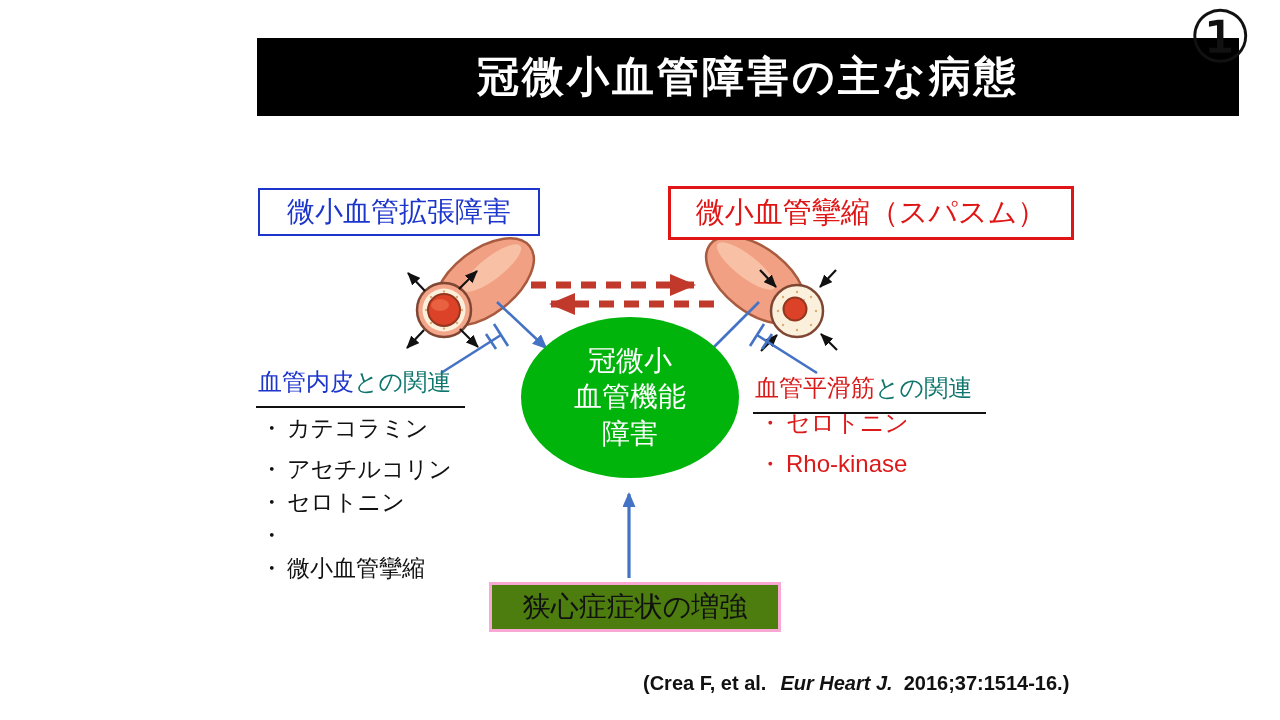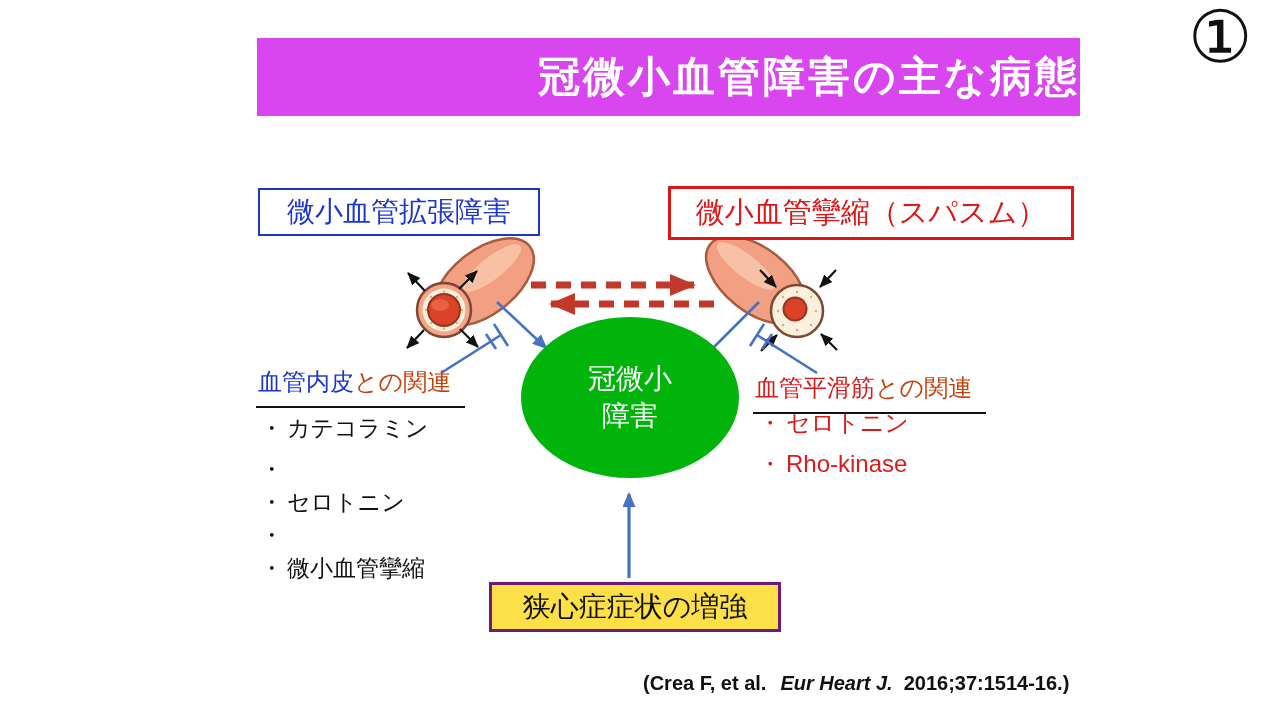--- a/index.html
+++ b/index.html
@@ -3,22 +3,22 @@
 <meta charset="utf-8">
 <style>
   html,body{margin:0;padding:0;background:#fff;}
   .canvas{
     position:relative;width:1280px;height:720px;background:#ffffff;overflow:hidden;
     font-family:"Liberation Sans","DejaVu Sans",sans-serif;color:#111;
   }
   .gfx{position:absolute;left:0;top:0;width:1280px;height:720px;z-index:1;}
 
   .banner{
-    position:absolute;left:257px;top:38px;width:823px;height:78px;background:#d946ef;
-    display:flex;align-items:center;justify-content:flex-end;z-index:2;
+    position:absolute;left:257px;top:38px;width:982px;height:78px;background:#000000;
+    display:flex;align-items:center;justify-content:center;z-index:2;
   }
   .banner span{color:#ffffff;font-size:42px;font-weight:bold;letter-spacing:3px;}
 
   .badge{position:absolute;left:1188px;top:0px;font-size:72px;line-height:1.05;color:#111;z-index:2;}
 
   .label-box{position:absolute;display:flex;align-items:center;justify-content:center;z-index:2;background:#fff;}
   .blue-box{left:258px;top:188px;width:278px;height:44px;border:2px solid #1C35CB;color:#1C35CB;font-size:28px;}
   .red-box{left:668px;top:186px;width:400px;height:48px;border:3px solid #E01616;color:#E01616;font-size:29px;}
 
   .center-ellipse{
@@ -26,34 +26,34 @@
     background:#00B40C;display:flex;flex-direction:column;align-items:center;justify-content:center;
     z-index:2;text-align:center;
   }
   .center-ellipse span{color:#ffffff;font-size:28px;font-weight:normal;line-height:1.3;}
 
   .heading{position:absolute;font-size:24px;border-bottom:2px solid #111;padding:0 14px 8px 2px;z-index:2;white-space:nowrap;}
   .left-heading{left:256px;top:366px;}
   .right-heading{left:753px;top:372px;}
   .heading .term-blue{color:#1C35CB;}
   .heading .term-red{color:#D91A1A;}
-  .heading .rest{color:#c2410c;}
+  .heading .rest{color:#0f766e;}
 
   ul.factor-list{position:absolute;list-style:none;margin:0;padding:0;z-index:2;}
   ul.factor-list li{display:flex;align-items:center;white-space:nowrap;}
   .left-list{left:260px;top:412px;font-size:23px;color:#111;}
   .left-list li{height:33px;}
   .left-list li:first-child{margin-bottom:8px;}
   .right-list{left:758px;top:402px;font-size:24px;color:#DD1A1A;}
   .right-list li{height:41px;}
   .bullet{margin-right:4px;}
 
   .symptom-box{
-    position:absolute;left:489px;top:582px;width:286px;height:44px;border:3px solid #701a75;
-    display:flex;align-items:center;justify-content:center;font-size:28px;color:#111;z-index:2;background:#fde047;
+    position:absolute;left:489px;top:582px;width:286px;height:44px;border:3px solid #f9a8d4;
+    display:flex;align-items:center;justify-content:center;font-size:28px;color:#111;z-index:2;background:#4d7c0f;
   }
 
   .citation{position:absolute;left:643px;top:672px;font-size:20px;font-weight:bold;color:#111;z-index:2;white-space:nowrap;}
   .citation .journal{font-style:italic;margin:0 11px 0 14px;}
 </style>
 </head>
 <body>
 
 <div class="canvas">
 
@@ -148,33 +148,35 @@
     <span>冠微小血管障害の主な病態</span>
   </div>
 
   <div class="badge">①</div>
 
   <div class="label-box blue-box">微小血管拡張障害</div>
   <div class="label-box red-box">微小血管攣縮（スパスム）</div>
 
   <div class="center-ellipse">
     <span>冠微小</span>
+    <span>血管機能</span>
     <span>障害</span>
   </div>
 
   <div class="heading left-heading">
     <span class="term-blue">血管内皮</span><span class="rest">との関連</span>
   </div>
   <ul class="factor-list left-list">
     <li>
         <span class="bullet">・</span>
         <span>カテコラミン</span>
       </li>
     <li>
         <span class="bullet">・</span>
+        <span>アセチルコリン</span>
       </li>
     <li>
         <span class="bullet">・</span>
         <span>セロトニン</span>
       </li>
     <li>
         <span class="bullet">・</span>
       </li>
     <li>
         <span class="bullet">・</span>

